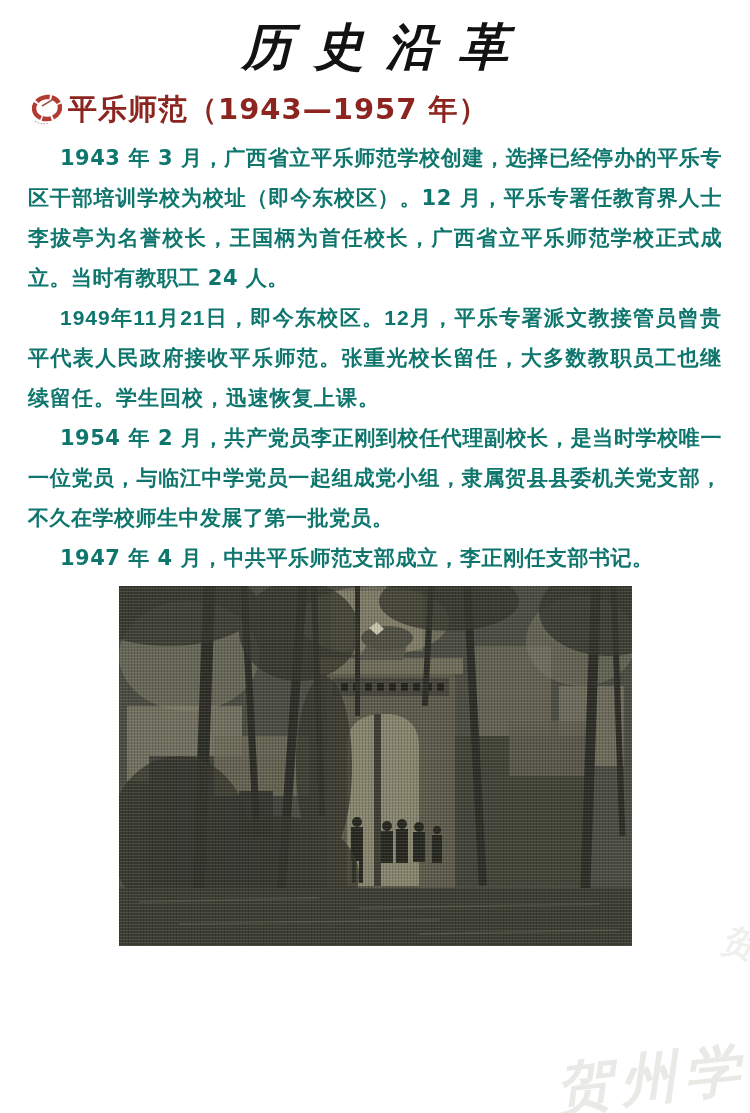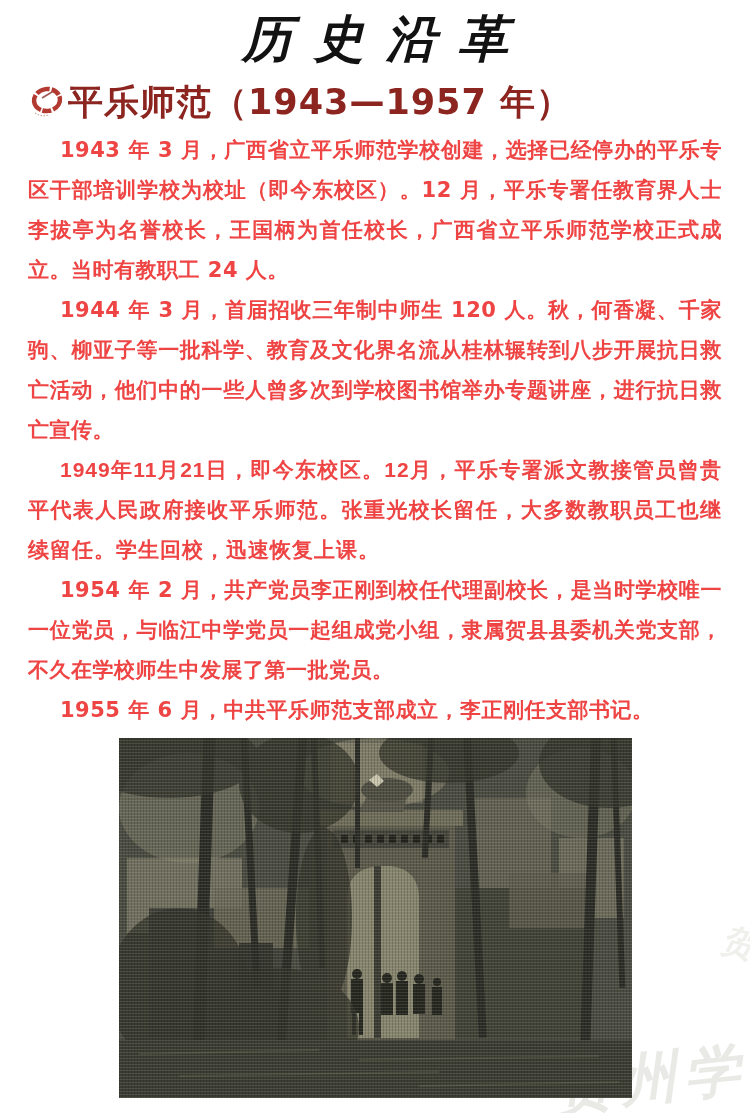--- a/index.html
+++ b/index.html
@@ -13,55 +13,55 @@
   .page {
     position: relative;
     width: 750px; height: 1113px;
     background: #ffffff;
     overflow: hidden;
   }
   .inner { padding: 0 28px; }
 
   
   .page-title {
-    margin: 0; padding-top: 10px;
+    margin: 0; padding-top: 18px;
     text-align: center;
     font-family: "DejaVu Serif", serif;
     font-style: italic;
     font-weight: 900;
     font-size: 50px;
     line-height: 58px;
     letter-spacing: 22px;
     color: #121212;
     text-indent: 22px; 
   }
 
   
   .section-heading {
     display: flex; align-items: center;
     margin-top: 16px;
     height: 36px;
   }
   .stamp { width: 38px; height: 38px; flex: 0 0 auto; margin-right: 2px; }
   .section-heading .label {
-    font-size: 35px;
+    font-size: 29px;
     font-weight: bold;
     color: #8c2520;
     letter-spacing: 1px;
     white-space: nowrap;
   }
 
   
   .content { margin-top: 10px; }
   .content p {
     margin: 0;
     font-size: 21px;
     font-weight: bold;
     line-height: 40px;
-    color: #ef4444;
+    color: #0f766e;
     text-align: justify;
     text-indent: 32px;
     letter-spacing: 0.5px;
   }
   .content p.alt-face { font-family: "Liberation Sans", sans-serif; letter-spacing: 1px; }
 
   
   .photo {
     position: relative;
     width: 513px; height: 360px;
@@ -121,24 +121,23 @@
       <svg class="stamp" viewBox="0 0 38 38" aria-hidden="true">
         <ellipse cx="19" cy="17" rx="13" ry="11" fill="none" stroke="#b23a30" stroke-width="4.5" stroke-dasharray="14 2 9 1.5 18 2" transform="rotate(-8 19 17)"></ellipse>
         <line x1="14" y1="15" x2="24" y2="9" stroke="#9c5a52" stroke-width="1.6"></line>
         <path d="M7 30 q6 4 14 2" fill="none" stroke="#c9a49e" stroke-width="1.2" stroke-dasharray="1.5 1.5"></path>
       </svg>
       <span class="label">平乐师范（1943—1957 年）</span>
     </div>
 
     <div class="content">
       <p>1943 年 3 月，广西省立平乐师范学校创建，选择已经停办的平乐专区干部培训学校为校址（即今东校区）。12 月，平乐专署任教育界人士李拔亭为名誉校长，王国柄为首任校长，广西省立平乐师范学校正式成立。当时有教职工 24 人。</p>
-      <p>1944 年 3 月，首届招收三年制中师生 120 人。秋，何香凝、千家驹、柳亚子等一批科学、教育及文化界名流从桂林辗转到八步开展抗日救亡活动，他们中的一些人曾多次到学校图书馆举办专题讲座，进行抗日救亡宣传。</p>
       <p class="alt-face">1949年11月21日，即今东校区。12月，平乐专署派文教接管员曾贵平代表人民政府接收平乐师范。张重光校长留任，大多数教职员工也继续留任。学生回校，迅速恢复上课。</p>
       <p>1954 年 2 月，共产党员李正刚到校任代理副校长，是当时学校唯一一位党员，与临江中学党员一起组成党小组，隶属贺县县委机关党支部，不久在学校师生中发展了第一批党员。</p>
-      <p>1955 年 6 月，中共平乐师范支部成立，李正刚任支部书记。</p>
+      <p>1947 年 4 月，中共平乐师范支部成立，李正刚任支部书记。</p>
     </div>
 
     <div class="photo">
       <svg viewBox="0 0 513 360" preserveAspectRatio="none" aria-hidden="true">
 
         <rect x="0" y="0" width="513" height="360" fill="#4b4c41"></rect>
 
         <ellipse cx="70" cy="70" rx="70" ry="55" fill="#7d7b67" opacity="0.55"></ellipse>
         <rect x="8" y="120" width="115" height="75" fill="#8a8873" opacity="0.6"></rect>
         <ellipse cx="255" cy="35" rx="75" ry="35" fill="#85836d" opacity="0.6"></ellipse>

